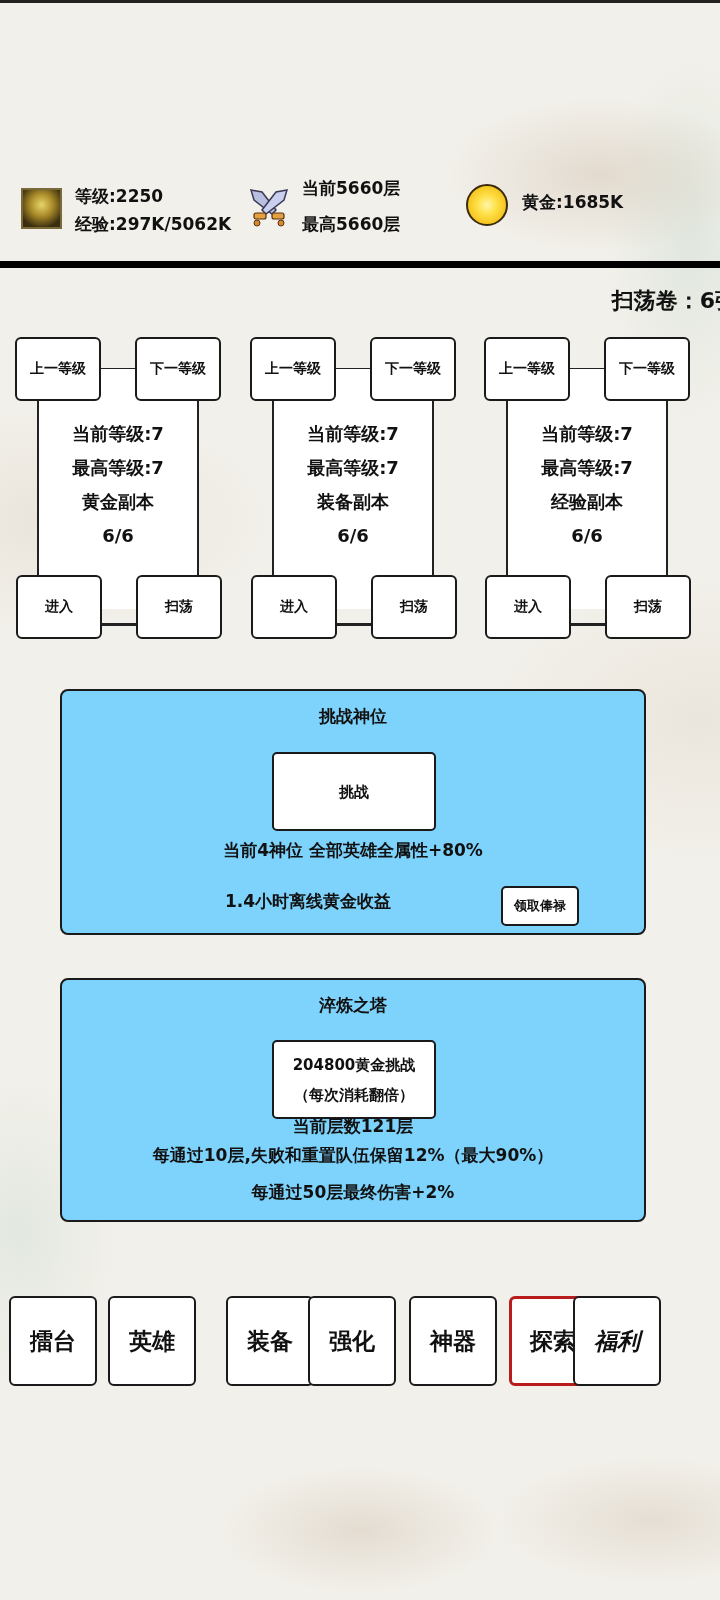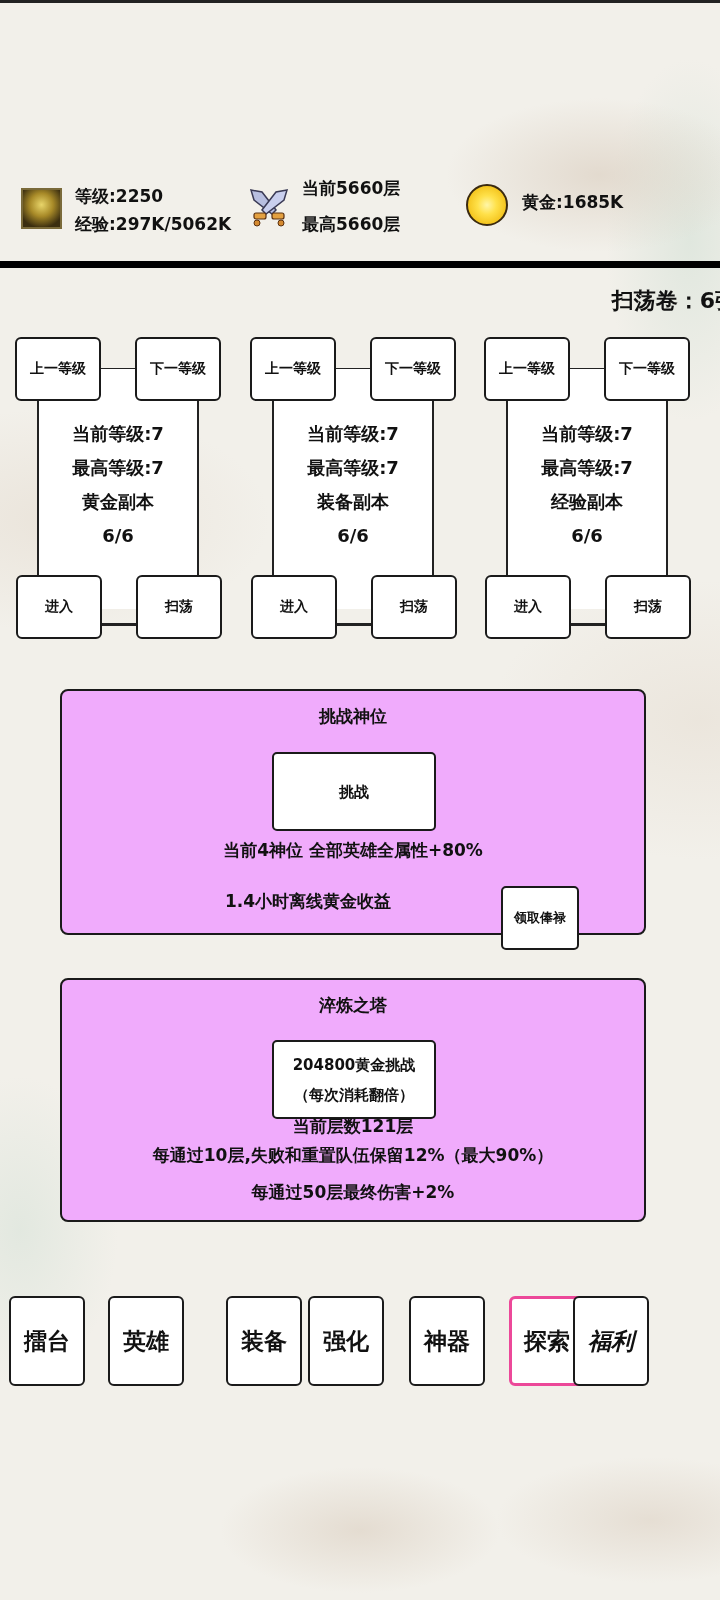--- a/index.html
+++ b/index.html
@@ -54,47 +54,47 @@
     display: flex; align-items: center; justify-content: center;
     font-weight: bold; font-size: 14px; cursor: pointer;
   }
   .dungeon .info {
     position: absolute; left: 22px; top: 80px; width: 162px; text-align: center;
     font-weight: bold; font-size: 18px; line-height: 34px;
   }
 
   
   .bigpanel {
-    position: absolute; left: 60px; width: 586px; background: #f0abfc;
+    position: absolute; left: 60px; width: 586px; background: #7dd3fc;
     border: 2.5px solid #1a1a1a; border-radius: 8px;
   }
   .bp-title { position: absolute; left: 0; width: 100%; text-align: center; font-weight: bold; font-size: 17px; }
   .center-btn {
     position: absolute; left: 210px; width: 164px; background: #fff;
     border: 2.5px solid #1a1a1a; border-radius: 5px;
     display: flex; flex-direction: column; align-items: center; justify-content: center;
     font-weight: bold; font-size: 15px; cursor: pointer; line-height: 30px;
   }
   .bp-line { position: absolute; left: 0; width: 100%; text-align: center; font-weight: bold; font-size: 17px; white-space: nowrap; }
   .salary-btn {
-    position: absolute; left: 439px; top: 195px; width: 78px; height: 64px;
+    position: absolute; left: 439px; top: 195px; width: 78px; height: 40px;
     background: #fff; border: 2.5px solid #1a1a1a; border-radius: 5px;
     display: flex; align-items: center; justify-content: center;
     font-weight: bold; font-size: 13px; cursor: pointer;
   }
 
   
   .nav { position: absolute; top: 1296px; left: 0; width: 720px; height: 90px; }
   .nav-btn {
-    position: absolute; top: 0; width: 76px; height: 90px; background: #fff;
+    position: absolute; top: 0; width: 88px; height: 90px; background: #fff;
     border: 2.5px solid #1a1a1a; border-radius: 6px;
     display: flex; align-items: center; justify-content: center;
     font-weight: bold; font-size: 23px; cursor: pointer;
   }
-  .nav-btn.active { border: 3px solid #ec4899; }
+  .nav-btn.active { border: 3px solid #b91c1c; }
 </style>
 </head>
 <body>
 
 <div class="top-rule"></div>
 
 <div class="header">
   <div class="avatar"></div>
   <div class="hdr-text" style="left:75px;top:15px;">等级:2250</div>
   <div class="hdr-text" style="left:75px;top:43px;">经验:297K/5062K</div>

